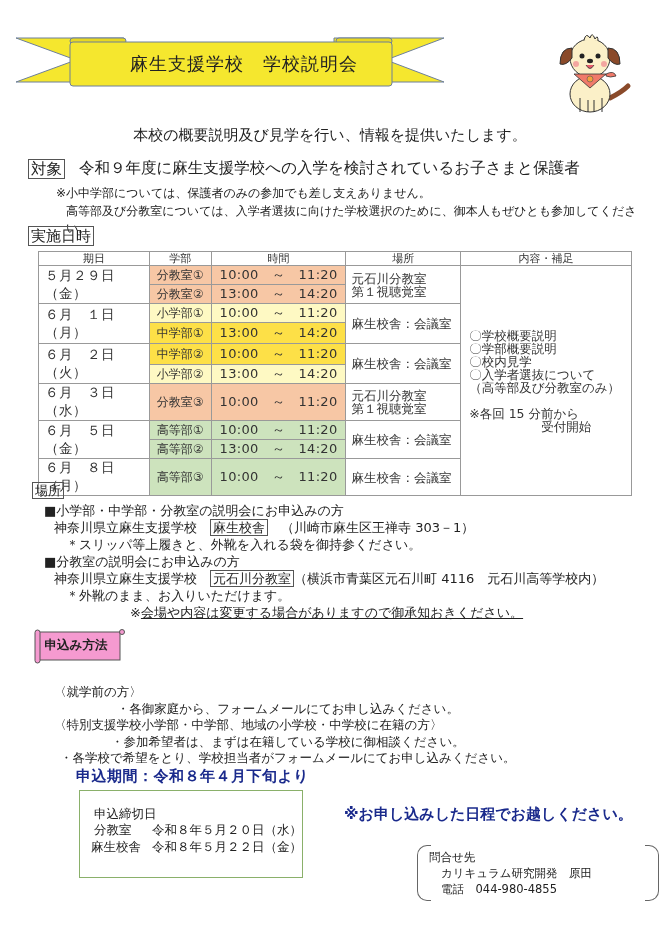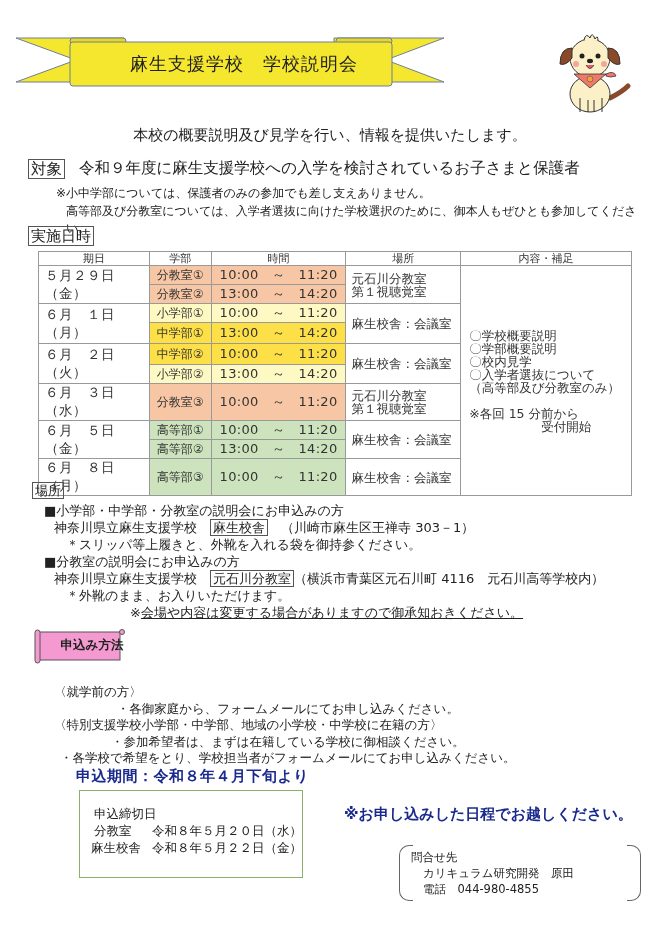--- a/index.html
+++ b/index.html
@@ -42,33 +42,33 @@
 
   
   .loc { position: absolute; left: 32px; top: 502px; font-size: 13px; line-height: 17px; color: #222; }
   .loc .indent1 { padding-left: 22px; }
   .loc .indent2 { padding-left: 34px; }
   .inline-box { border: 1px solid #555; padding: 0 2px; }
   .underline { text-decoration: underline; }
 
   
   .scroll { position: absolute; left: 34px; top: 628px; width: 92px; height: 36px; }
-  .scroll-text { position: absolute; left: 56px; top: 637px; width: 72px; font-size: 12.5px; color: #222; text-align: center; font-weight: bold; }
+  .scroll-text { position: absolute; left: 40px; top: 637px; width: 72px; font-size: 12.5px; color: #222; text-align: center; font-weight: bold; }
 
   .apply { position: absolute; left: 54px; top: 684px; font-size: 12.5px; line-height: 16.5px; color: #222; }
   .apply .b { padding-left: 6px; text-align: center; }
   .period { position: absolute; left: 76px; top: 767px; font-size: 15px; font-weight: bold; color: #1a2a8c; letter-spacing: 0.5px; }
 
   .deadline-box { position: absolute; left: 79px; top: 790px; width: 224px; height: 88px; border: 1.5px solid #8ab06a; padding: 14px 0 0 14px; font-size: 12.5px; line-height: 17px; color: #222; }
-  .deadline-box .row { display: flex; }
+  .deadline-box .row { display: flex; font-family: Liberation Serif, serif; }
   .deadline-box .k { width: 58px; }
 
   .notice { position: absolute; left: 344px; top: 805px; font-size: 15px; font-weight: bold; color: #1a2a8c; }
 
-  .contact { position: absolute; left: 399px; top: 845px; width: 242px; height: 56px; }
+  .contact { position: absolute; left: 417px; top: 845px; width: 242px; height: 56px; }
   .contact .bl, .contact .br { position: absolute; top: 0; width: 14px; height: 56px; border: 1px solid #666; }
   .contact .bl { left: 0; border-right: none; border-radius: 10px 0 0 10px; }
   .contact .br { right: 0; border-left: none; border-radius: 0 10px 10px 0; }
   .contact .txt { position: absolute; left: 12px; top: 4px; font-size: 11.5px; line-height: 16px; color: #222; }
   .contact .txt .i { padding-left: 12px; }
 </style>
 </head>
 <body>
 
 <div class="ribbon">

